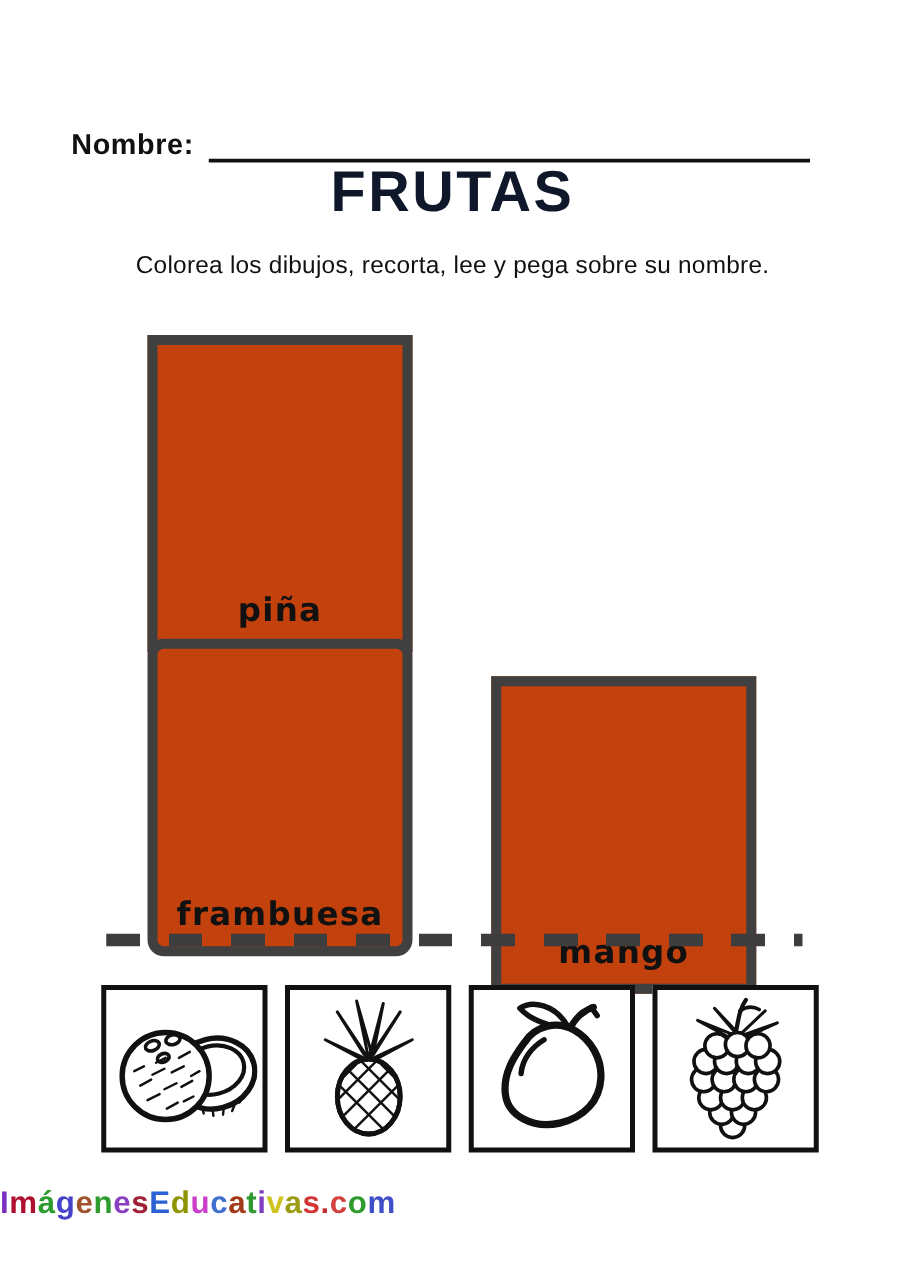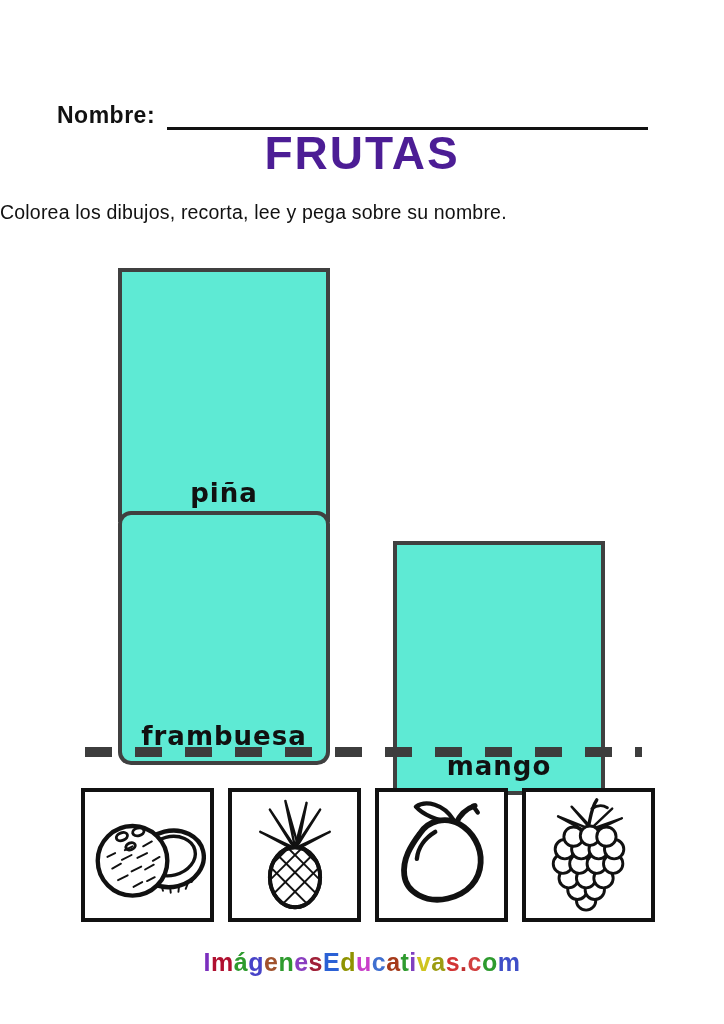--- a/index.html
+++ b/index.html
@@ -24,27 +24,27 @@
   .name-line{
     flex:1;height:24px;border-bottom:3px solid #111;
   }
   .title{
     position:absolute;left:0;top:126px;width:100%;
     margin:0;text-align:center;
     font-size:46px;font-weight:800;letter-spacing:2px;
   }
   .instruction{
     position:absolute;left:0;top:201px;width:100%;
-    margin:0;text-align:left;
+    margin:0;text-align:center;
     font-size:19.5px;font-weight:500;letter-spacing:.2px;
   }
   
   .word-box{
     position:absolute;width:212px;height:254px;
-    border:4px solid #404040;box-sizing:border-box;background:#5eead4;
+    border:8px solid #404040;box-sizing:border-box;background:#c2410c;
     display:flex;align-items:flex-end;justify-content:center;
   }
   .word-box .word{
     font-family:"DejaVu Sans", sans-serif;
     font-size:26px;font-weight:800;letter-spacing:1px;
     padding-bottom:12px;line-height:1;
   }
   .box-pina{left:118px;top:268px;}
   .box-coco{left:393px;top:268px;}
   .box-frambuesa{left:118px;top:511px;border-radius:13px;}
@@ -60,35 +60,35 @@
     display:flex;align-items:center;justify-content:center;
   }
   .card-coconut{left:81px;}
   .card-pineapple{left:228px;}
   .card-mango{left:375px;}
   .card-raspberry{left:522px;}
   .card svg{display:block;}
   
   .footer{
     position:absolute;left:0;top:948px;width:100%;
-    text-align:center;
+    text-align:left;
     font-size:25px;font-weight:700;letter-spacing:.5px;
   }
 </style>
 </head>
 <body>
 
 <div class="page">
 
   <div class="name-row">
     <span class="name-label">Nombre:</span>
     <span class="name-line"></span>
   </div>
 
-  <h1 class="title" style="color: #4c1d95;">FRUTAS</h1>
+  <h1 class="title" style="color: #0f172a;">FRUTAS</h1>
   <p class="instruction">Colorea los dibujos, recorta, lee y pega sobre su nombre.</p>
 
   <div class="word-box box-pina">
     <span class="word">piña</span>
   </div>
   <div class="word-box box-frambuesa">
     <span class="word">frambuesa</span>
   </div>
   <div class="word-box box-mango">
     <span class="word">mango</span>

